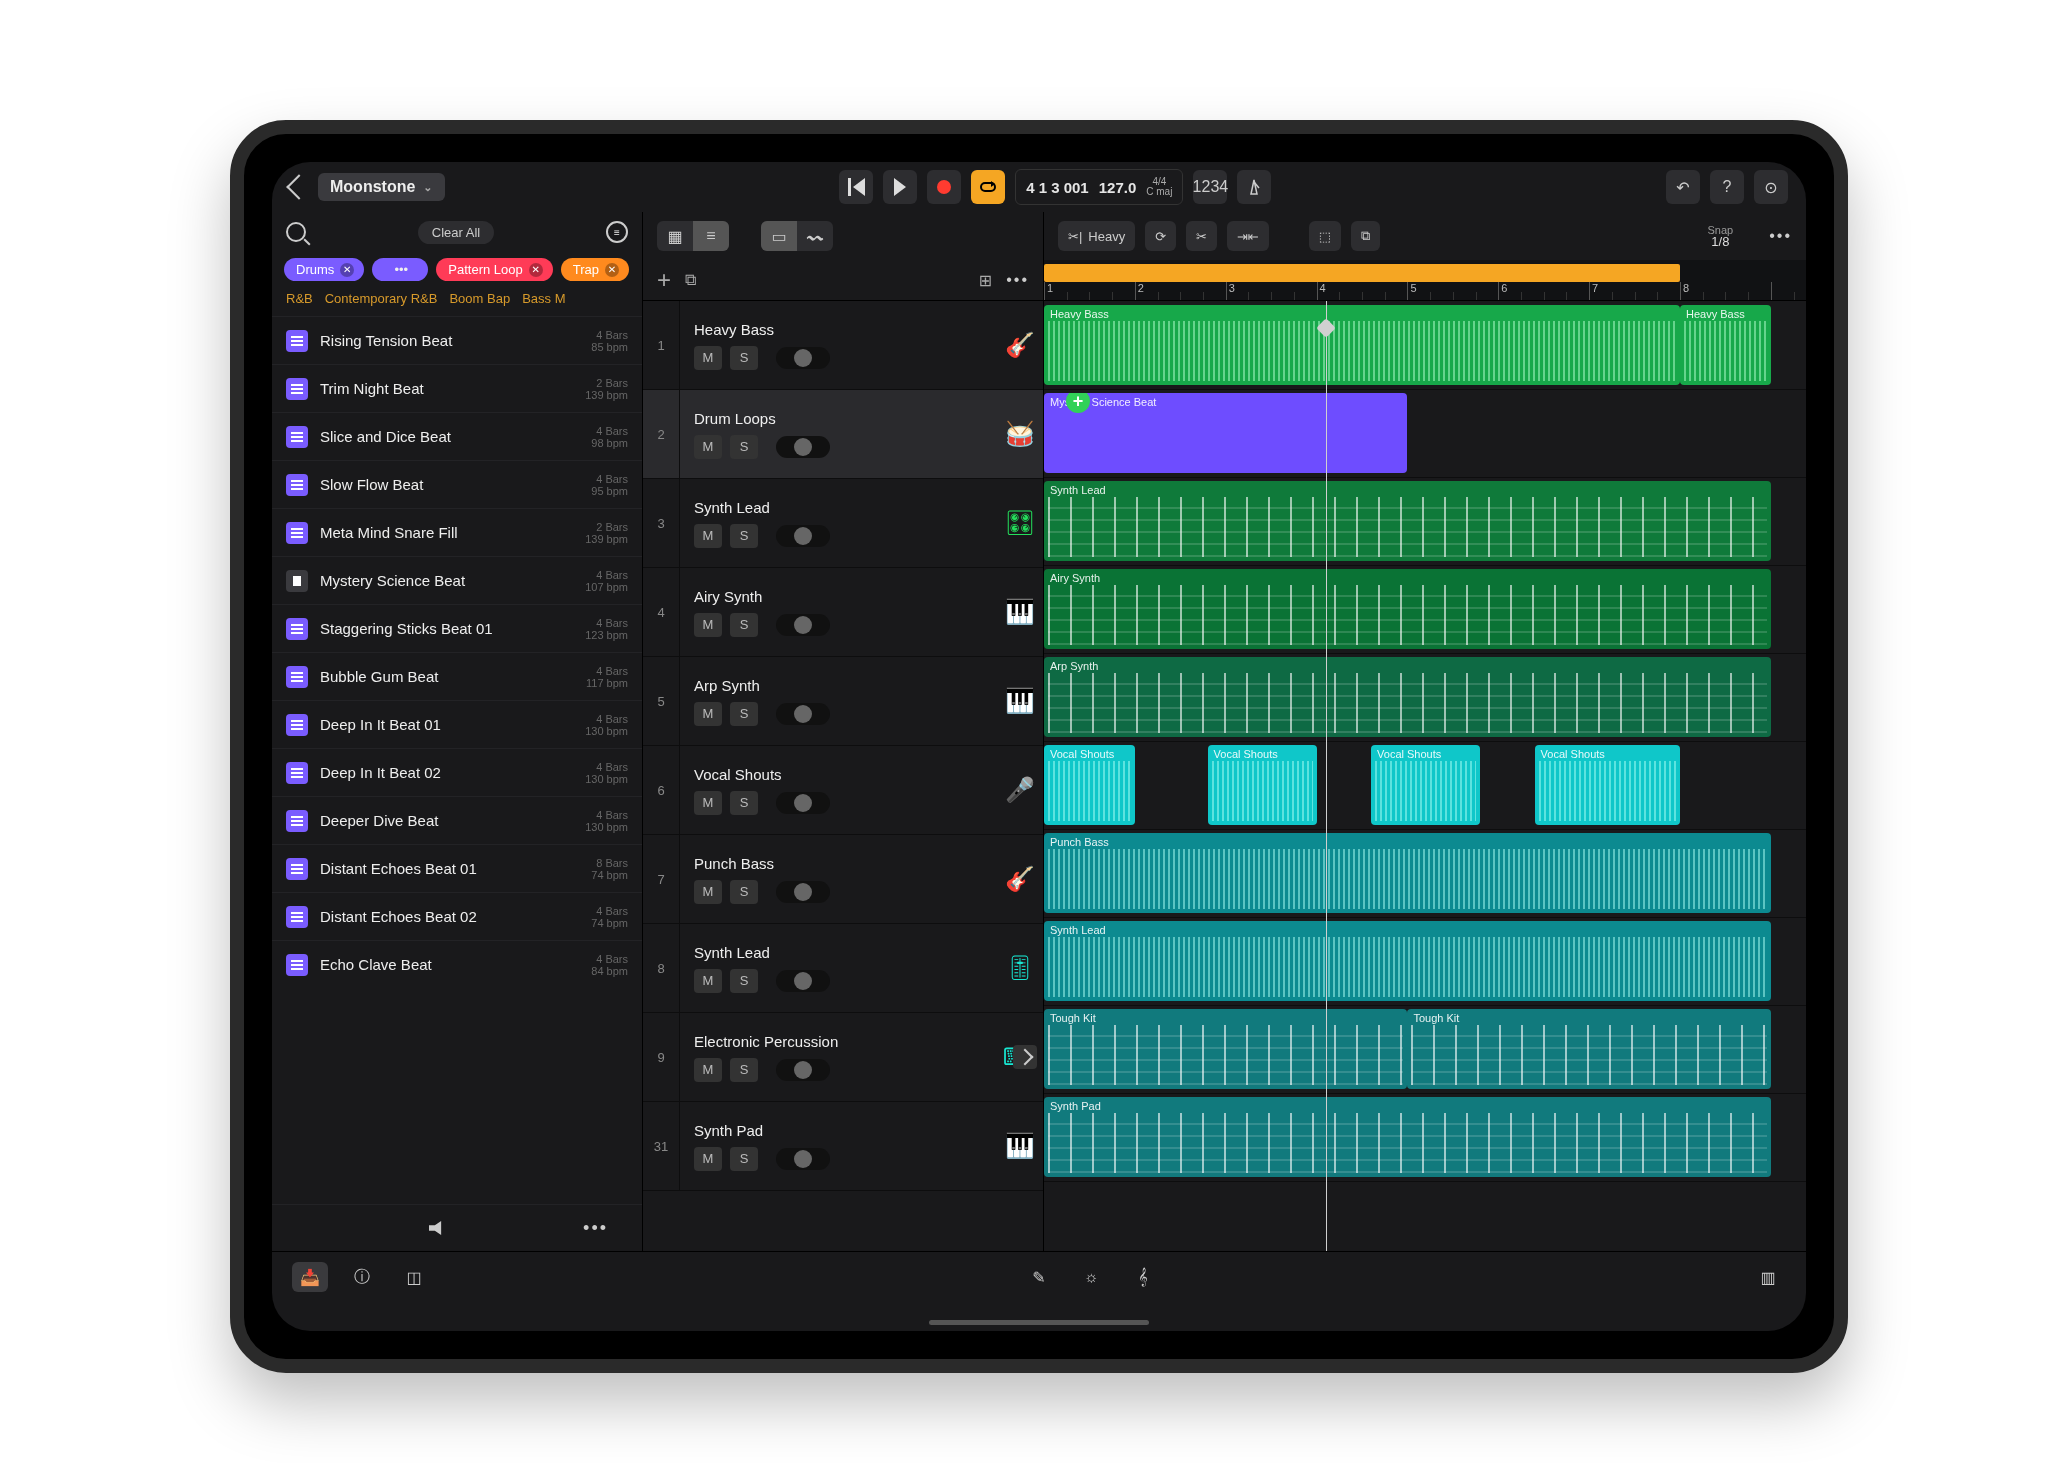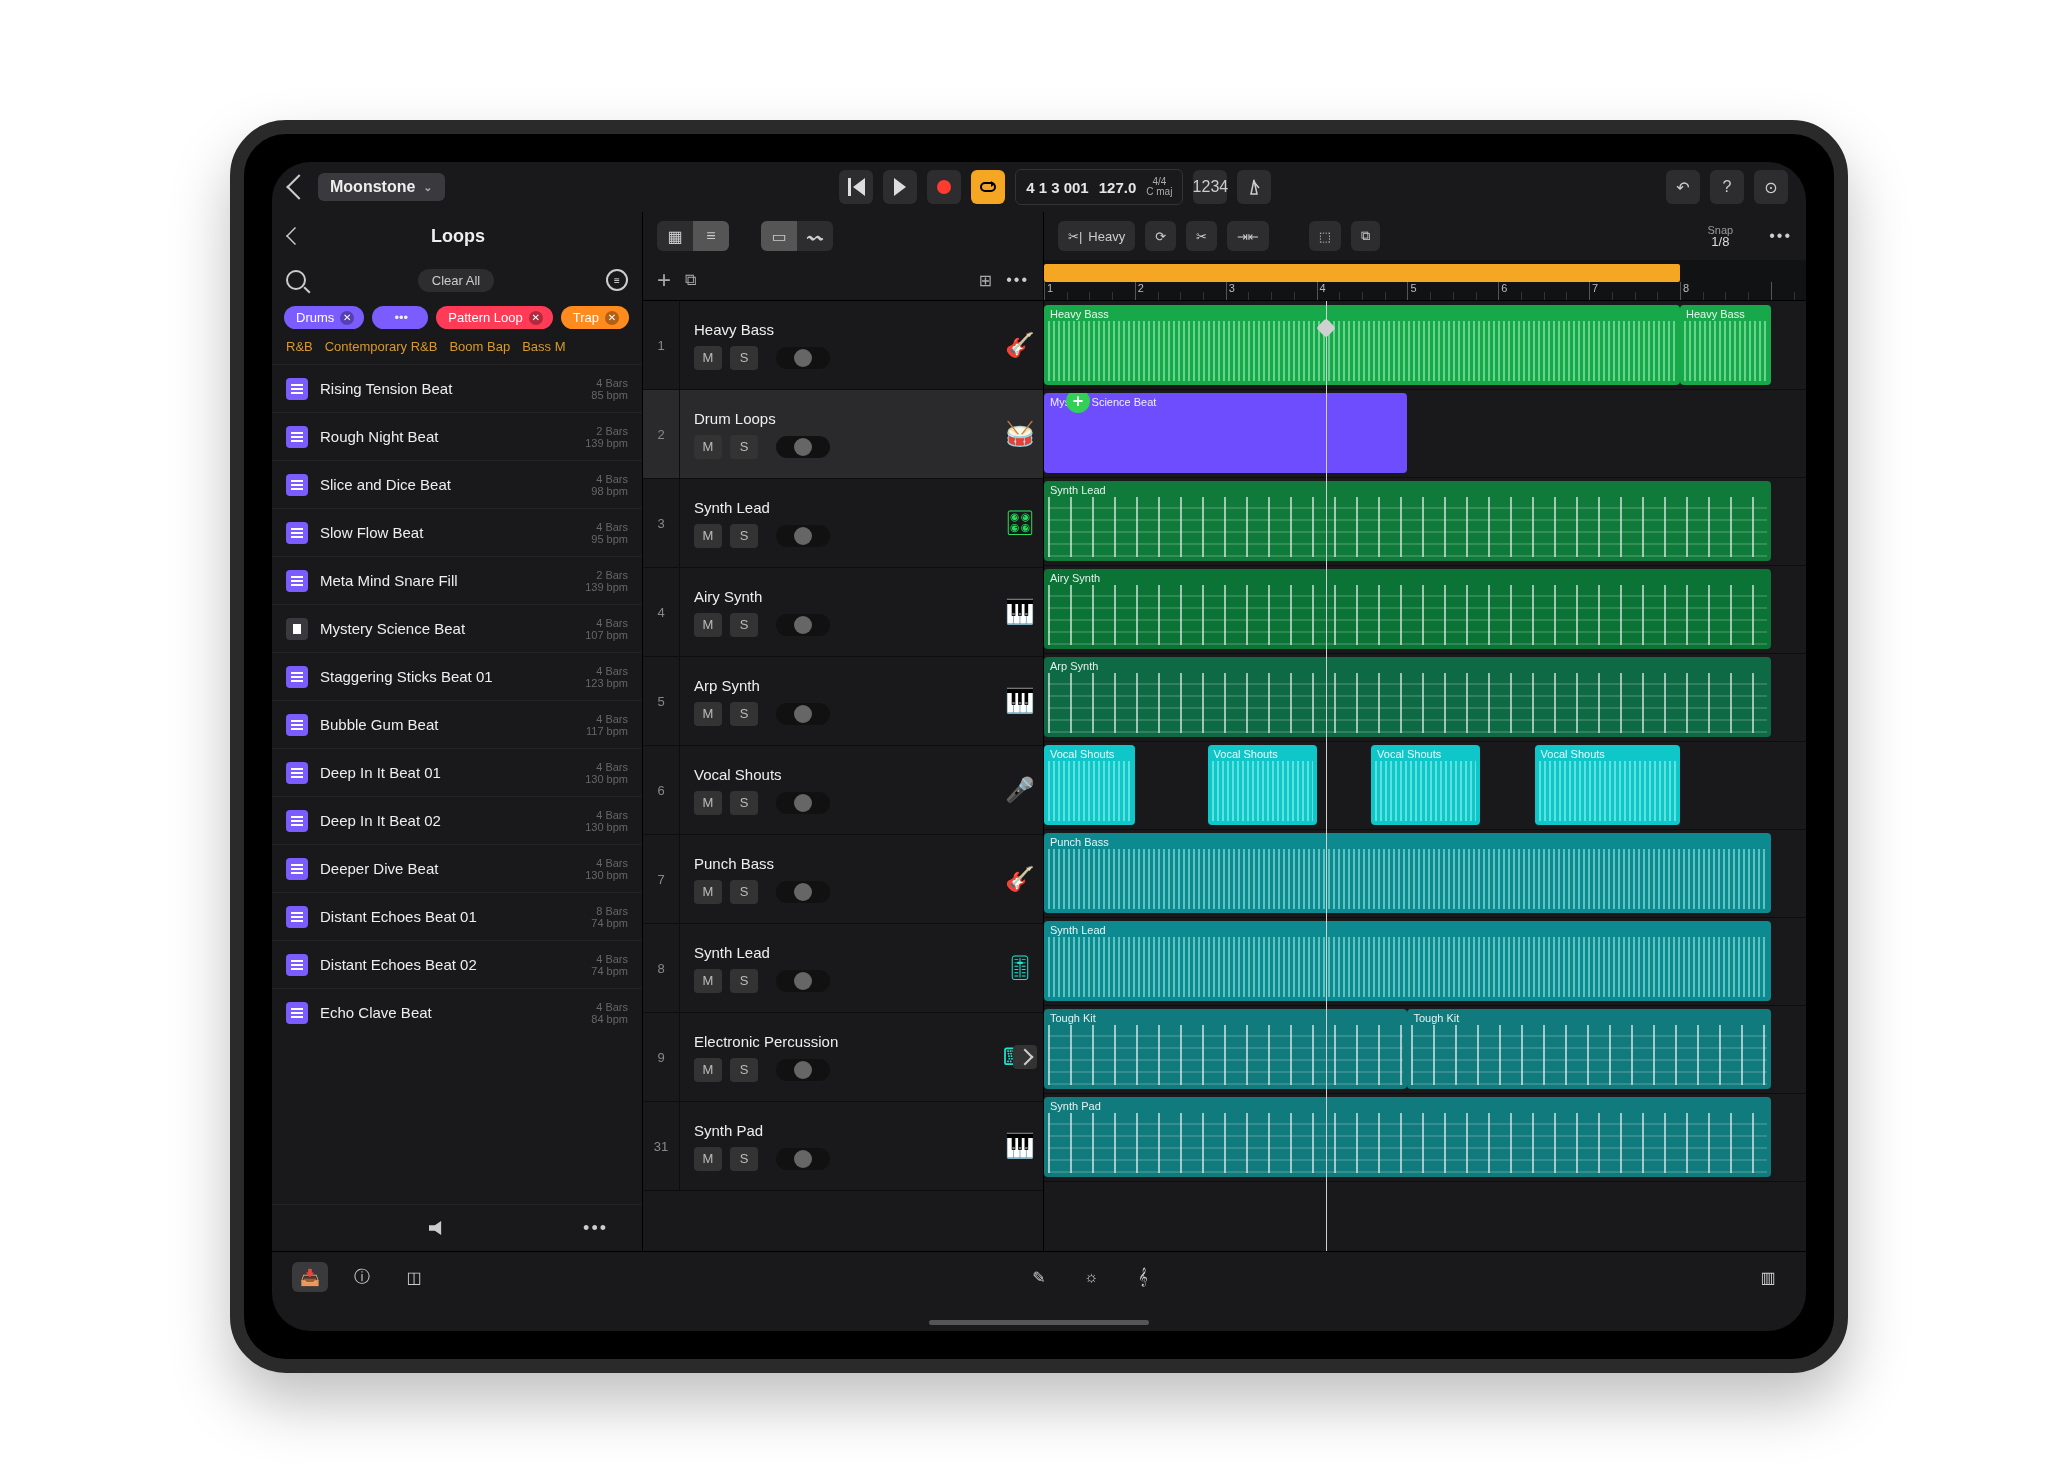--- a/index.html
+++ b/index.html
@@ -170,25 +170,20 @@
      </div>
      <div class="spacer"></div>
      <div class="hicon">↶</div>
      <div class="hicon">?</div>
      <div class="hicon">⊙</div>
    </div>
 
    <div class="cols">
 
     <div class="sidebar">
-      <div class="sb-head">
-        <span class="chev" style="transform:rotate(45deg) scale(.7);"></span>
-        <span class="title">Loops</span>
-        <span style="width:16px"></span>
-      </div>
       <div class="sb-row2">
         <span class="mglass"></span>
         <span class="clear">Clear All</span>
         <span style="width:18px;height:18px;border:2px solid #ccc;border-radius:50%;display:flex;align-items:center;justify-content:center;font-size:10px;">≡</span>
       </div>
       <div class="chips" id="chips">
               <div class="chip purple">
                 <span>Drums</span>
                 <span class="x">✕</span>
               </div>
@@ -213,21 +208,21 @@
                 <span class="licon">
                   <i></i>
                 </span>
                 <span class="name">Rising Tension Beat</span>
                 <span class="meta">4 Bars<br>85 bpm</span>
               </div>
               <div class="loop">
                 <span class="licon">
                   <i></i>
                 </span>
-                <span class="name">Rough Night Beat</span>
+                <span class="name">Trim Night Beat</span>
                 <span class="meta">2 Bars<br>139 bpm</span>
               </div>
               <div class="loop">
                 <span class="licon">
                   <i></i>
                 </span>
                 <span class="name">Slice and Dice Beat</span>
                 <span class="meta">4 Bars<br>98 bpm</span>
               </div>
               <div class="loop">

